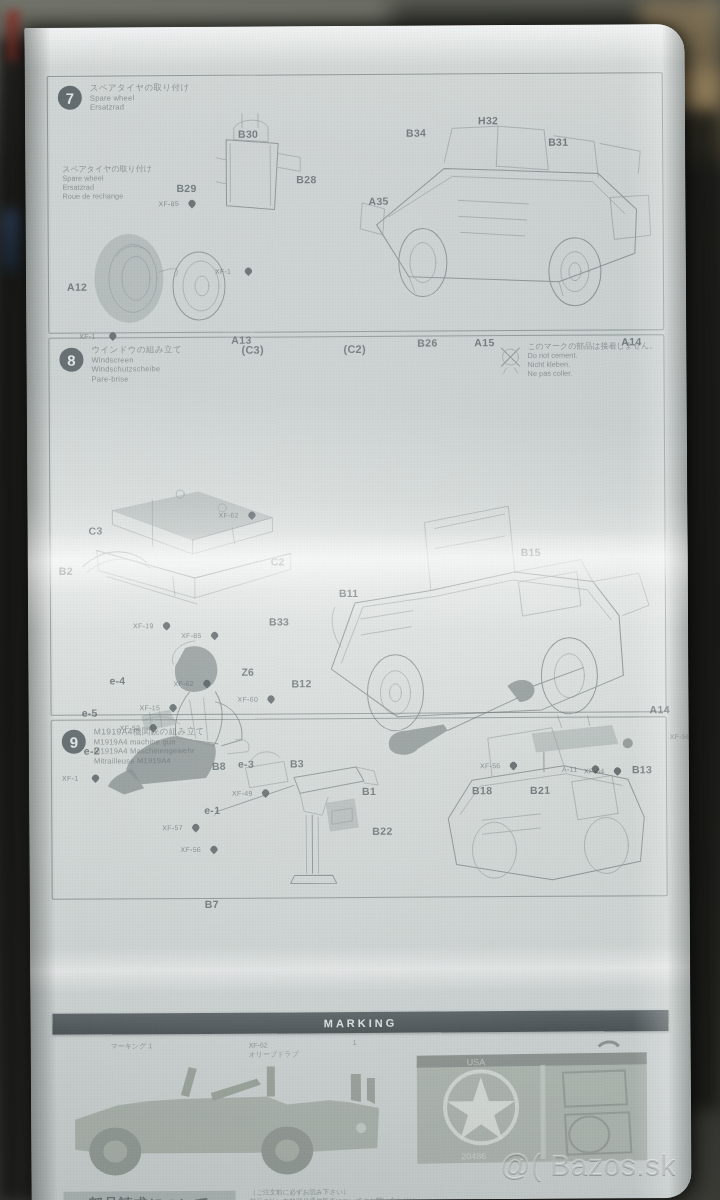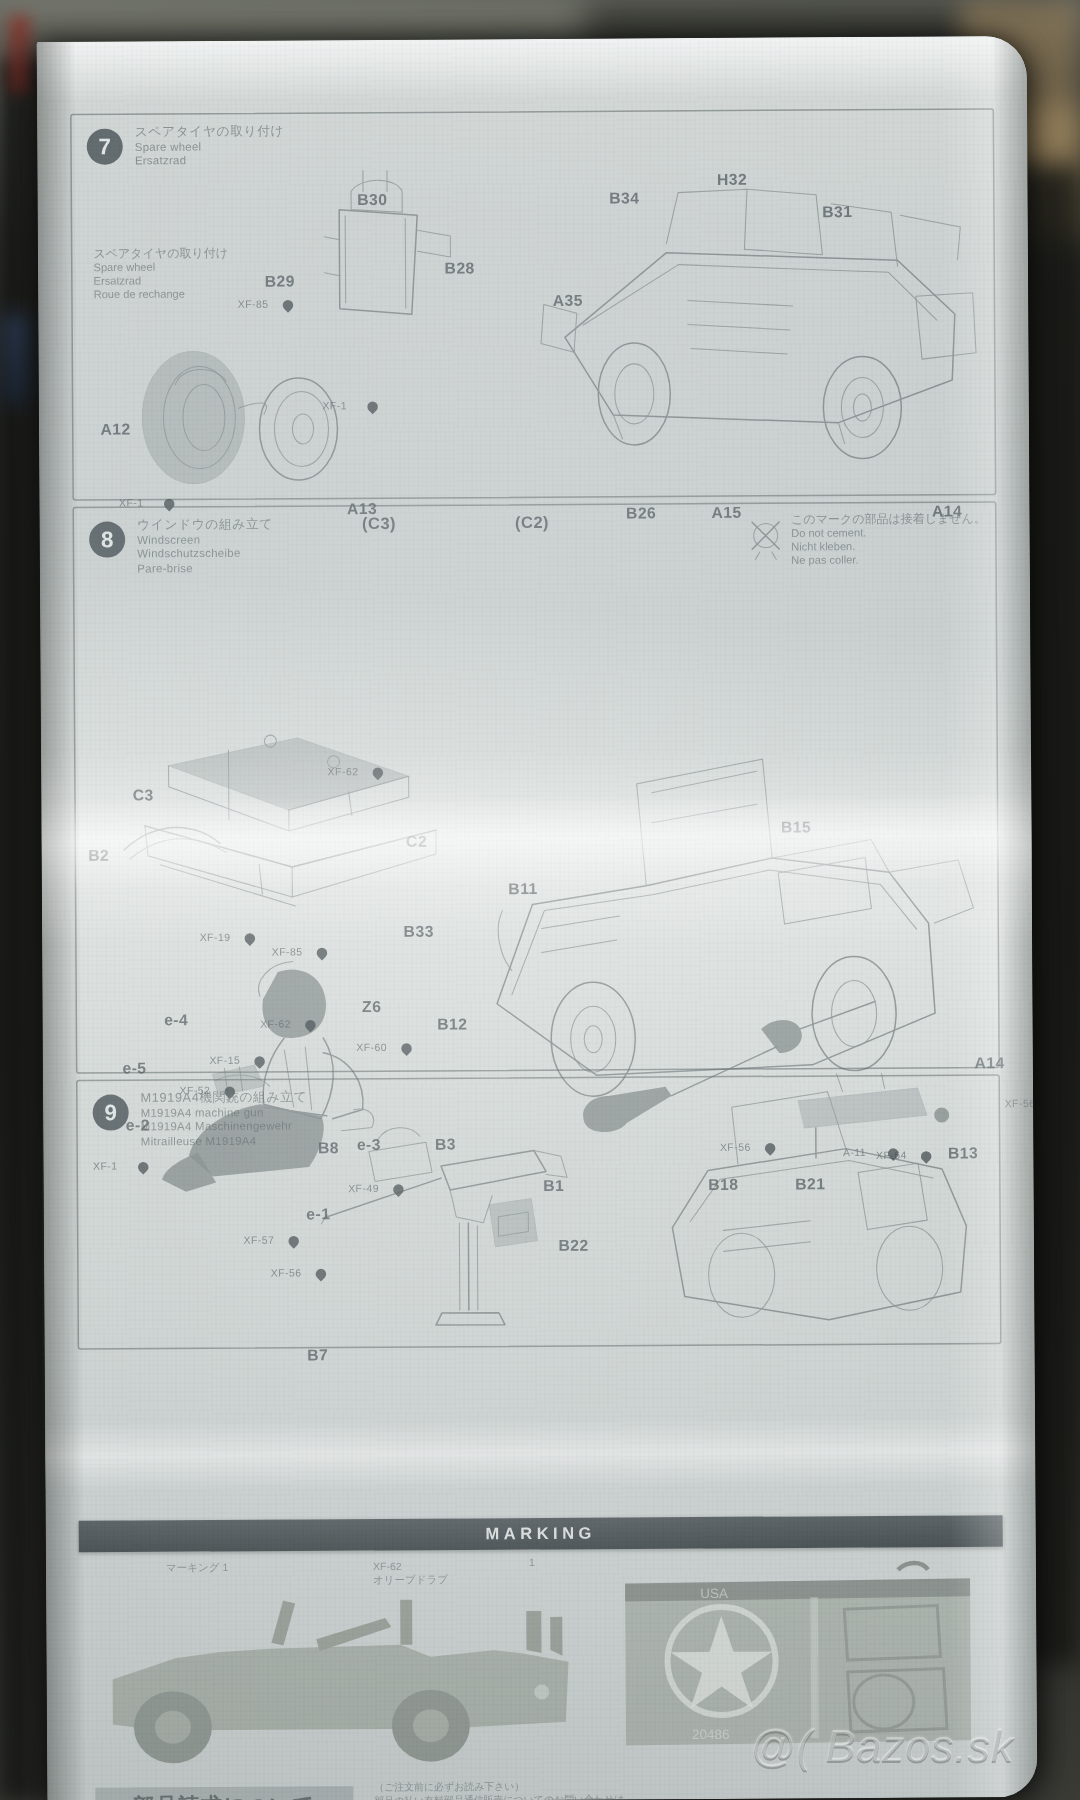--- a/index.html
+++ b/index.html
@@ -113,21 +113,21 @@
   .footer-text{position:absolute; left:196px; top:4px; width:330px;
     font-size:6.6px; line-height:8.6px; color:#5c6568; opacity:.55;}
 
   
   .watermark{
     position:absolute; left:500px; top:1148px;
     font-size:30px; letter-spacing:.5px;
     color:rgba(255,255,255,.30);
     text-shadow:0 1px 0 rgba(60,66,66,.35), 0 0 2px rgba(255,255,255,.25);
     font-family:"Liberation Sans", sans-serif; font-weight:normal;
-    pointer-events:none; white-space:nowrap;font-style:italic;
+    pointer-events:none; white-space:nowrap;
   }
 
   
   .fog{position:absolute; pointer-events:none;}
   .fog1{left:28px; top:26px; width:660px; height:1174px;
         background:radial-gradient(ellipse at 40% 45%,rgba(255,255,255,.14),rgba(255,255,255,0) 70%);}
   .fog2{left:28px; top:500px; width:660px; height:130px;
         background:linear-gradient(180deg,rgba(255,255,255,0),rgba(255,255,255,.30),rgba(255,255,255,0));}
 </style>
 </head>

